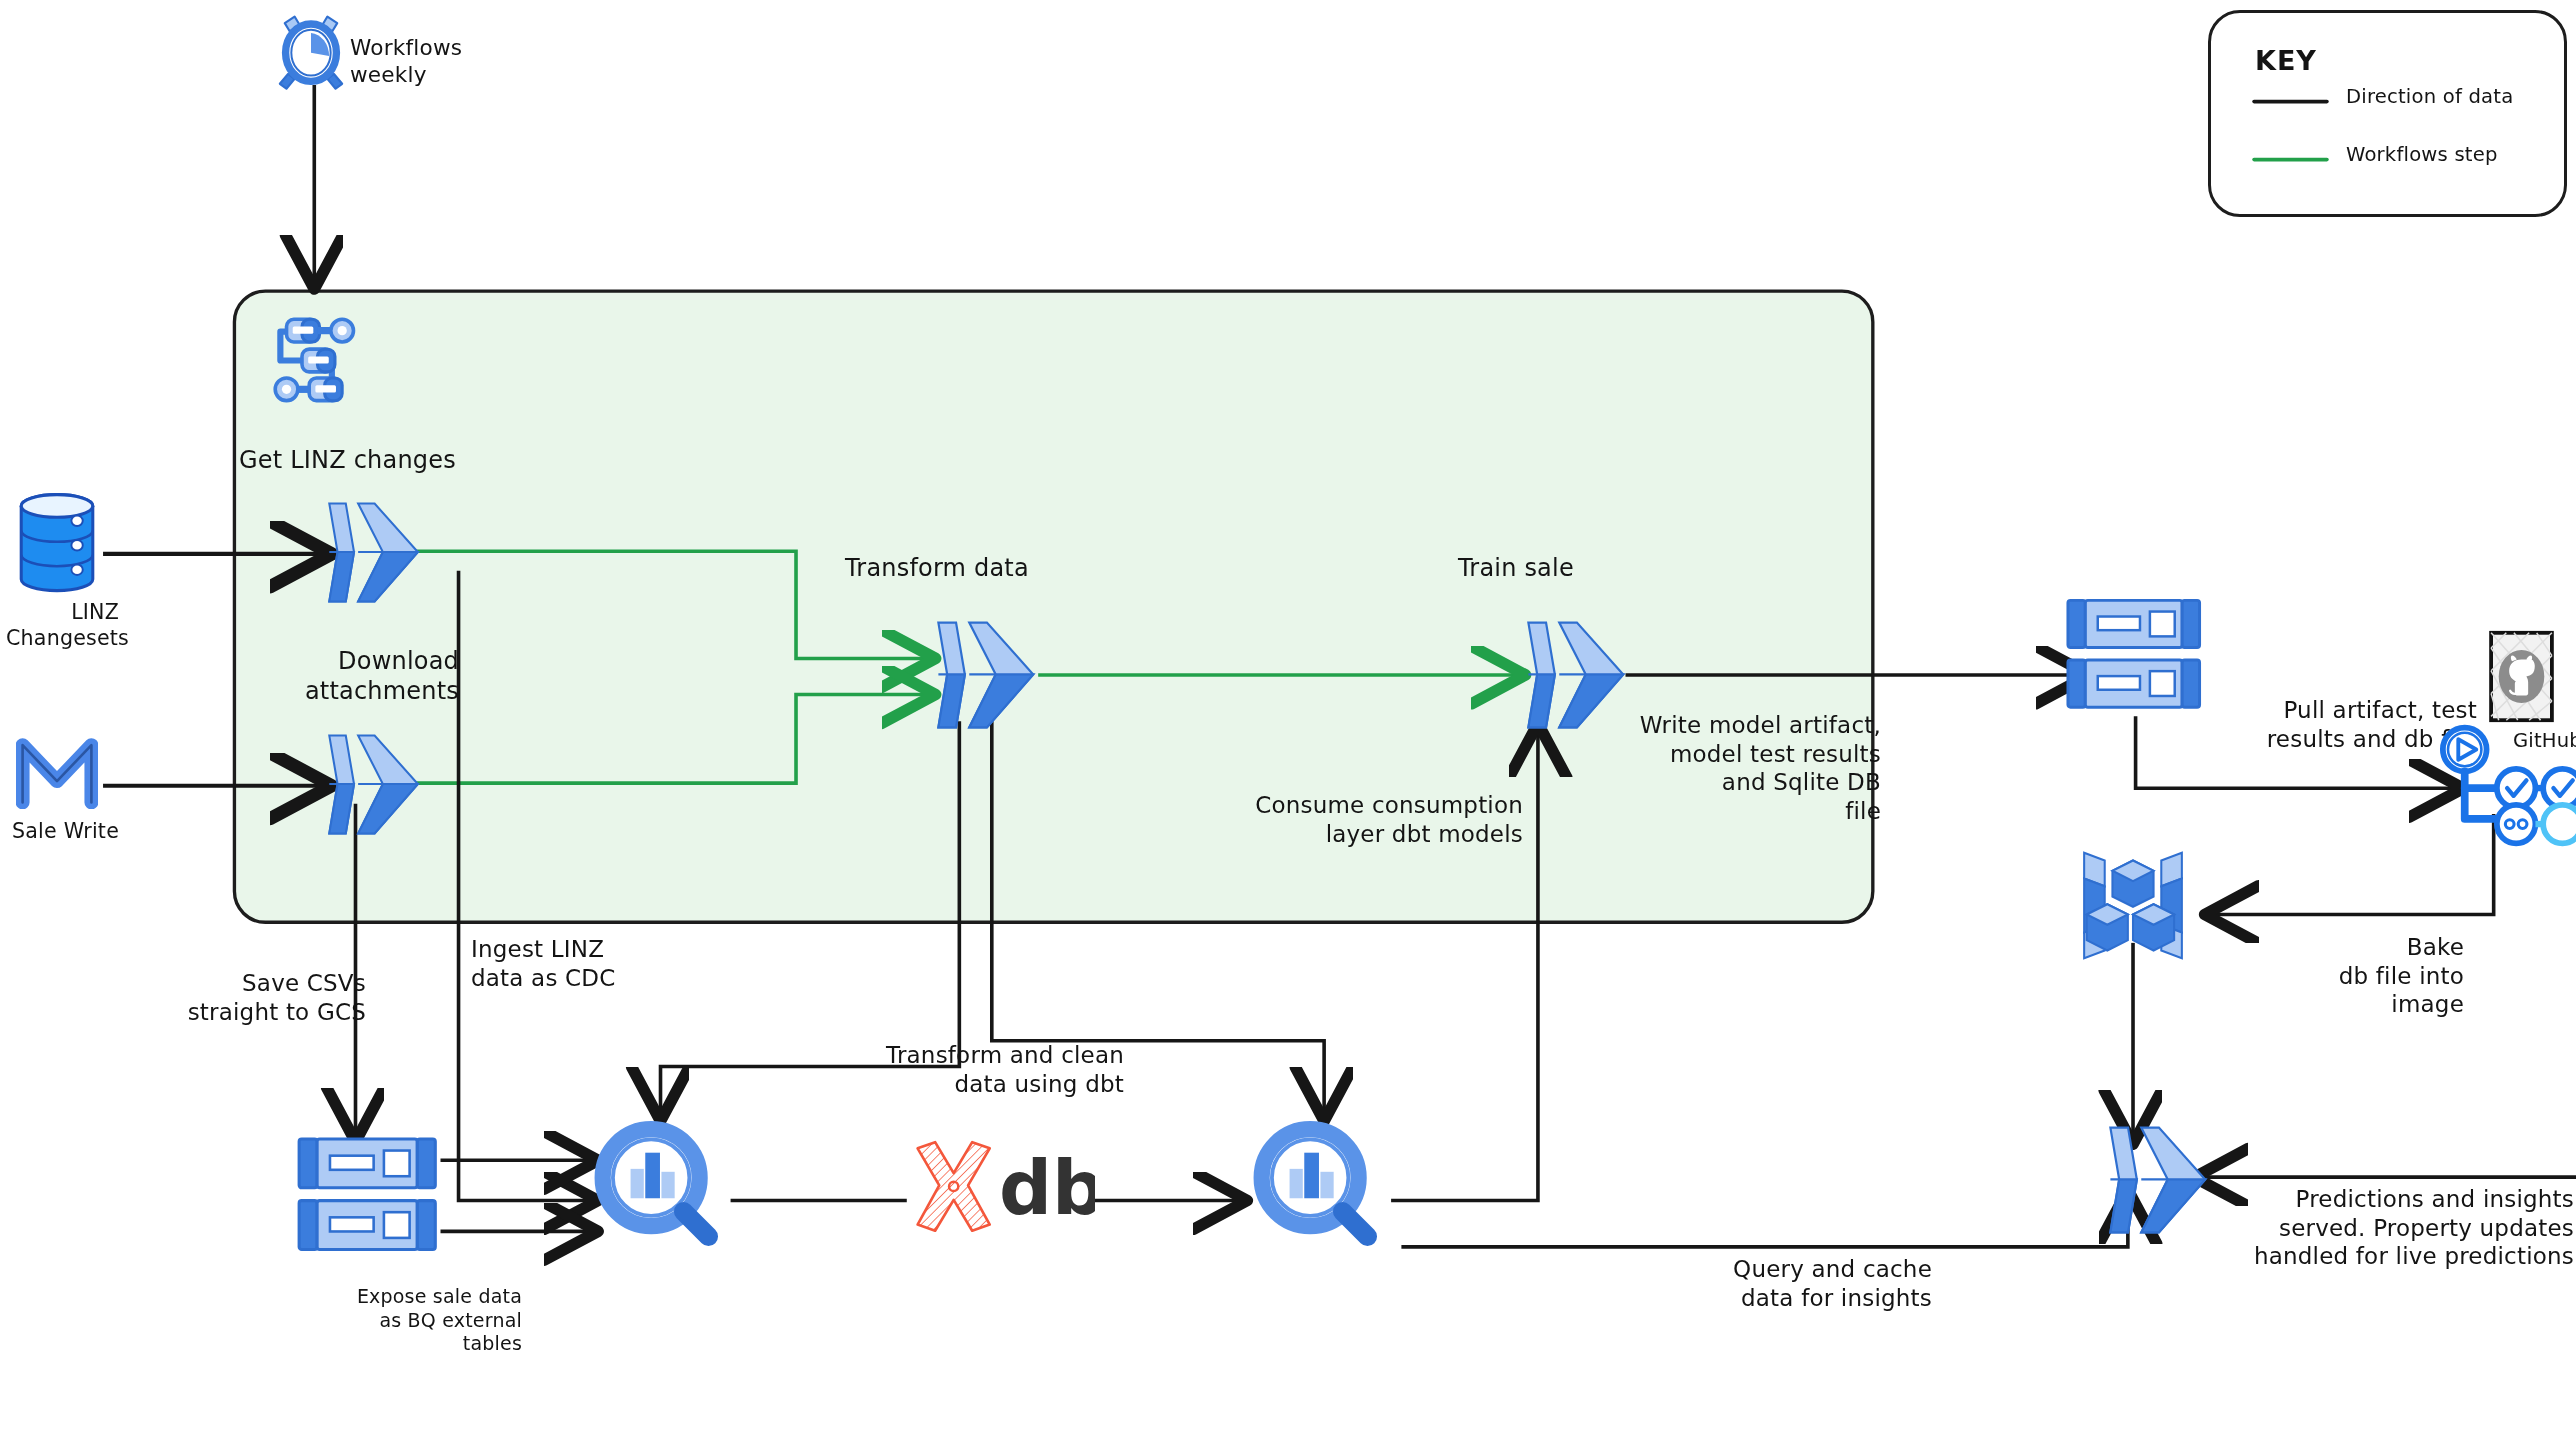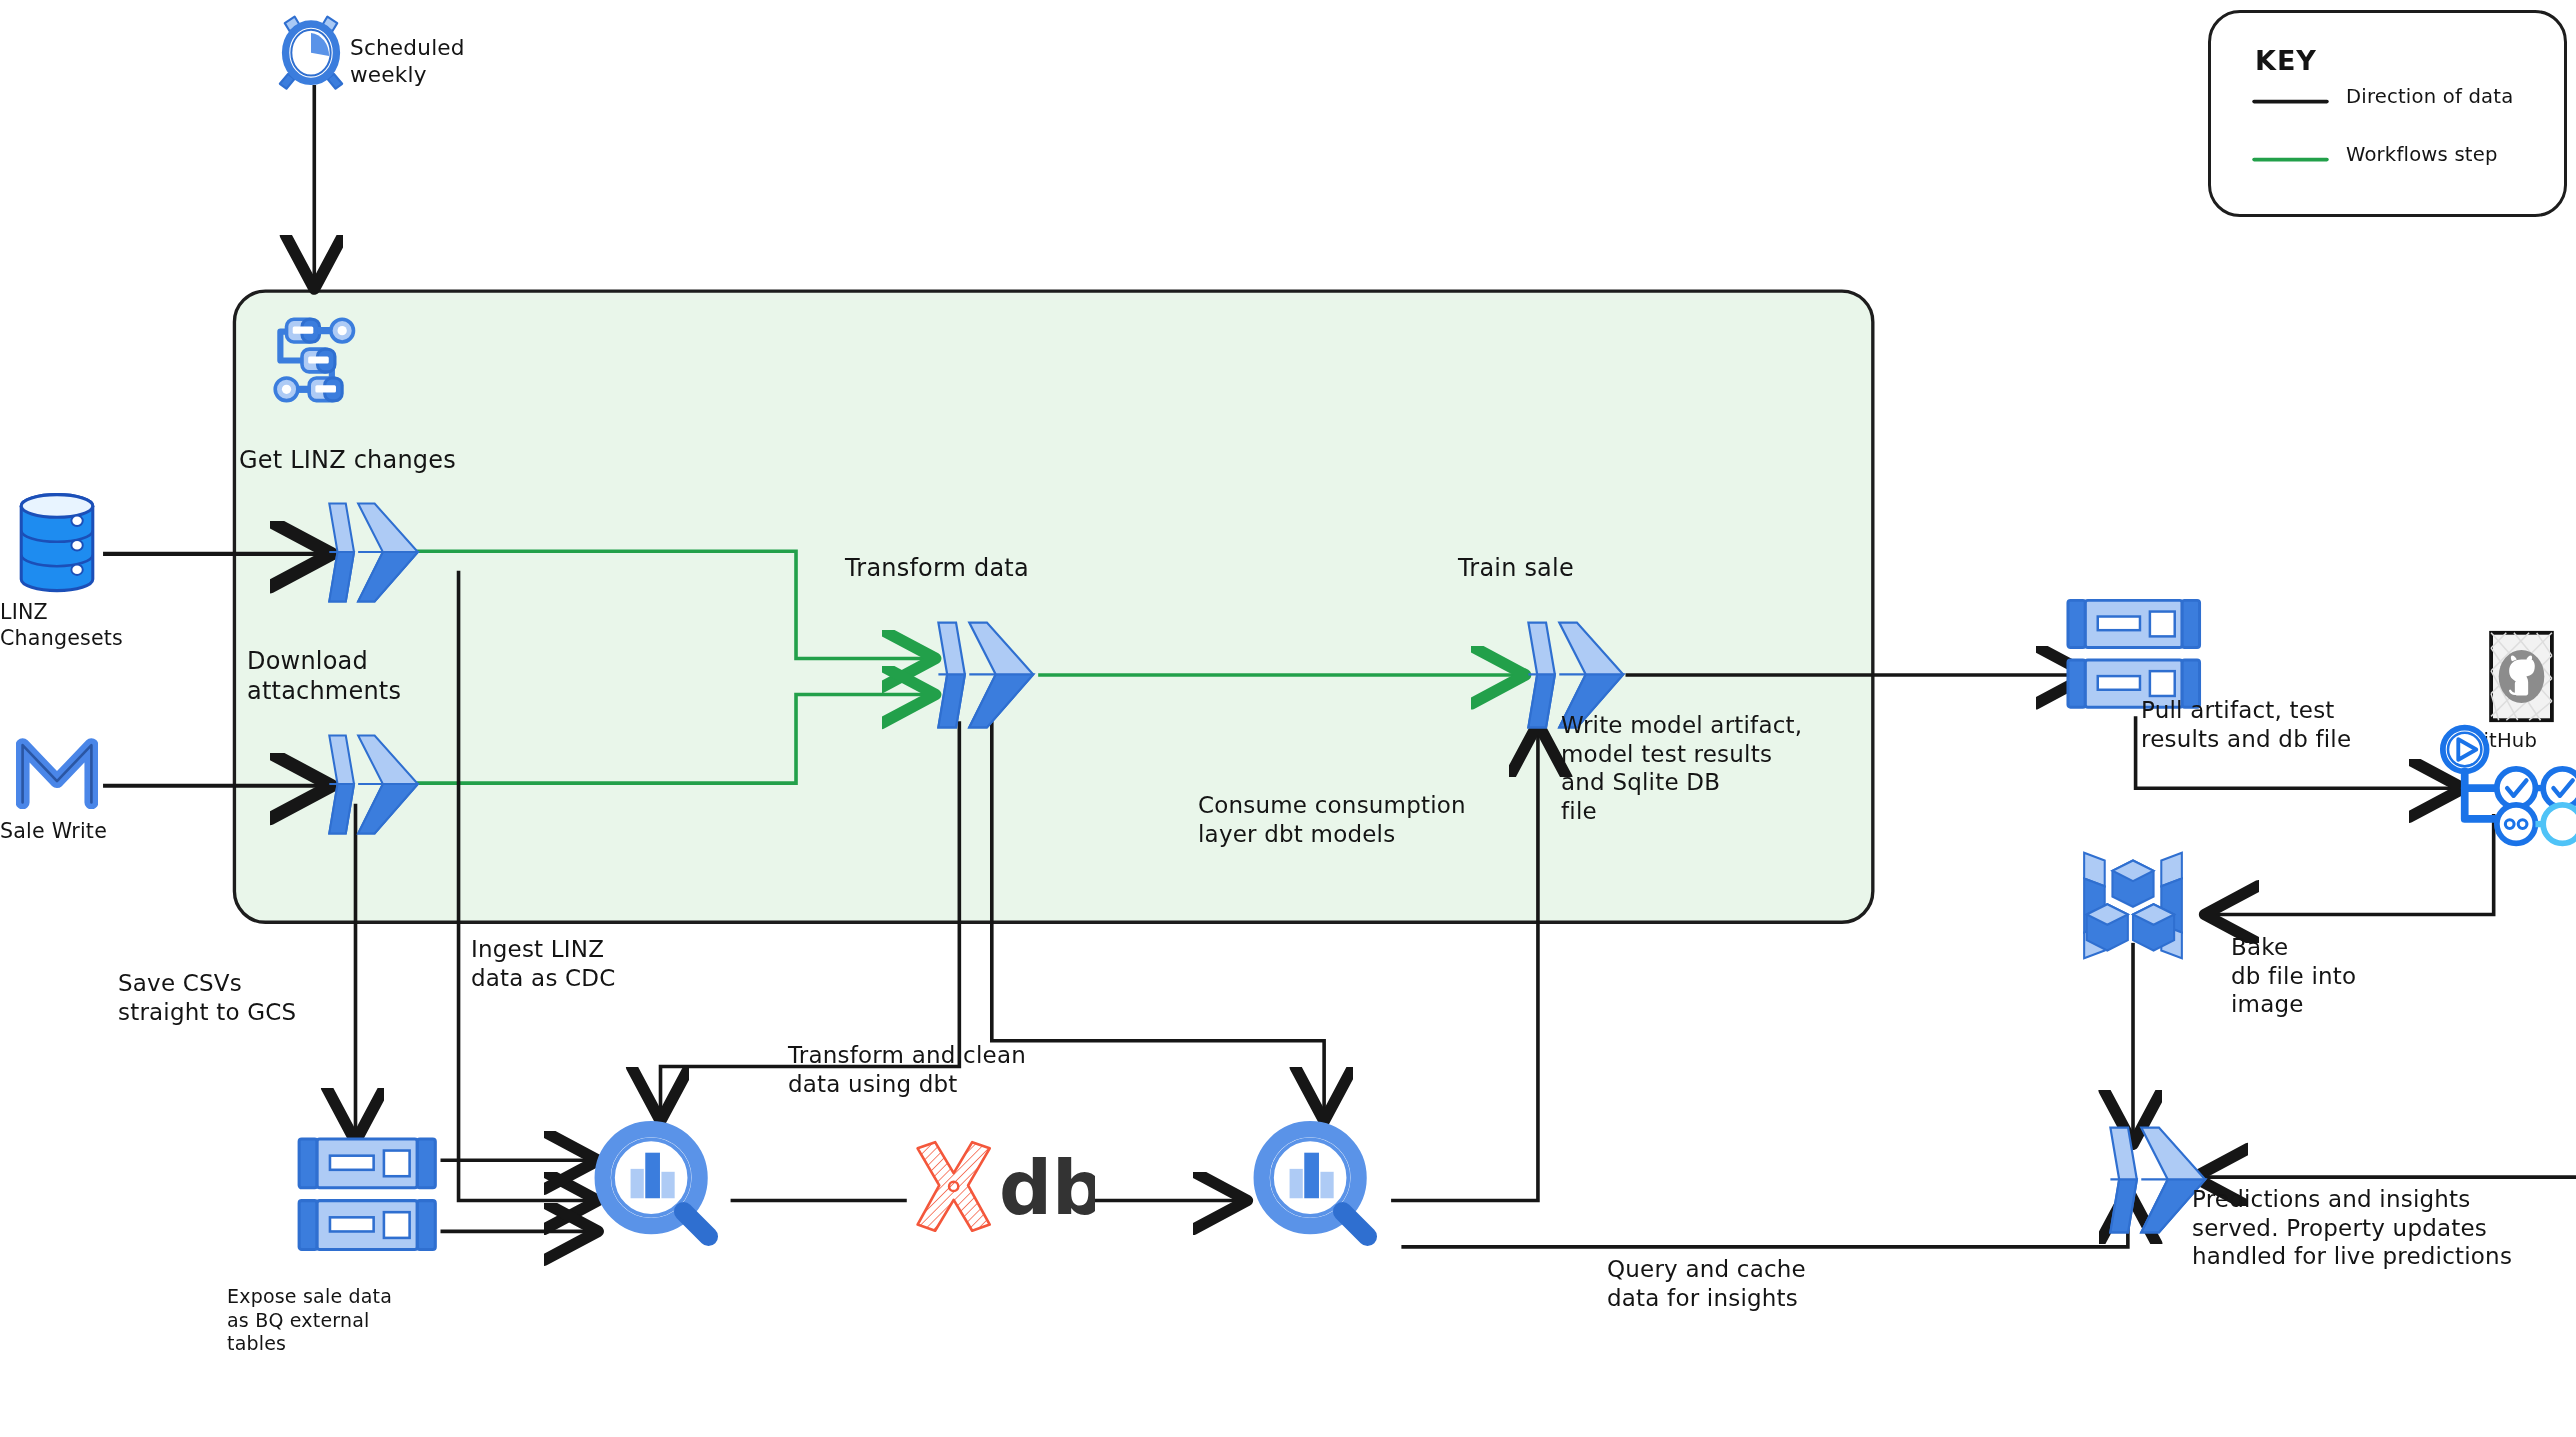--- a/index.html
+++ b/index.html
@@ -5,21 +5,21 @@
 <style>
   html,body{margin:0;padding:0;background:#ffffff;}
   body{
     font-family:"DejaVu Sans", sans-serif;
     width:2945px;height:1438px;position:relative;overflow:hidden;
   }
   #stage{position:absolute;left:0;top:0;width:2945px;height:1438px;}
   svg.layer{position:absolute;left:0;top:0;width:2945px;height:1438px;overflow:visible;}
   .lbl{position:absolute;color:#141414;font-family:"DejaVu Sans",sans-serif;
        line-height:1.24;white-space:pre;letter-spacing:0.2px;}
-  .ctr{text-align:left;}
+  .ctr{text-align:right;margin-left:6px;}
   .node-ico{position:absolute;}
   .key-box{
     position:absolute;border:3.6px solid #1d1d1d;border-radius:32px;background:#ffffff;
   }
 </style>
 </head>
 <body>
 
 <div id="stage">
 
@@ -102,21 +102,21 @@
   <svg class="node-ico" style="left:270px;top:10.3px;width:82px;height:82px;" viewBox="0 0 100 100">
     <path d="M18,16 L30,8 L36,18 L24,26 Z" fill="#a9c9f5" stroke="#2f6fd0" stroke-width="2.6" stroke-linejoin="round"></path>
     <path d="M82,16 L70,8 L64,18 L76,26 Z" fill="#a9c9f5" stroke="#2f6fd0" stroke-width="2.6" stroke-linejoin="round"></path>
     <path d="M22,78 L12,90 L20,96 L30,84 Z" fill="#3b7ddd" stroke="#2f6fd0" stroke-width="2.6" stroke-linejoin="round"></path>
     <path d="M78,78 L88,90 L80,96 L70,84 Z" fill="#3b7ddd" stroke="#2f6fd0" stroke-width="2.6" stroke-linejoin="round"></path>
     <ellipse cx="50" cy="52" rx="31" ry="35" fill="none" stroke="#3b7ddd" stroke-width="9"></ellipse>
     <ellipse cx="50" cy="52" rx="24" ry="28" fill="#ffffff" stroke="#2f6fd0" stroke-width="2.4"></ellipse>
     <path d="M50,28 A24,28 0 0 1 50,52 Z" fill="#5a93e8"></path>
     <path d="M50,52 L50,28 A24,28 0 0 1 72,56 Z" fill="#5a93e8"></path>
   </svg>
-  <div class="lbl" style="left:350px;top:35px;font-size:21.6px;width:118px;"><span>Scheduled
+  <div class="lbl" style="left:350px;top:35px;font-size:21.6px;width:118px;"><span>Workflows
 weekly</span></div>
 
   <svg class="node-ico" style="left:268px;top:309px;width:103px;height:103px;" viewBox="0 0 100 100">
     <g stroke="#3b7ddd" stroke-width="6" fill="none" stroke-linejoin="round" stroke-linecap="round">
       <path d="M22,22 L12,22 L12,50 L62,50 L62,78 L42,78"></path>
     </g>
     <rect x="18" y="10" width="30" height="22" rx="7" fill="#aecbf5" stroke="#3b7ddd" stroke-width="3.5"></rect>
     <rect x="33" y="10" width="17" height="22" rx="7" fill="#3b7ddd" stroke="#2f6fd0" stroke-width="3"></rect>
     <rect x="24" y="17" width="20" height="7" rx="1.5" fill="#ffffff"></rect>
     <circle cx="72" cy="21" r="11" fill="#aecbf5" stroke="#3b7ddd" stroke-width="3.5"></circle>

